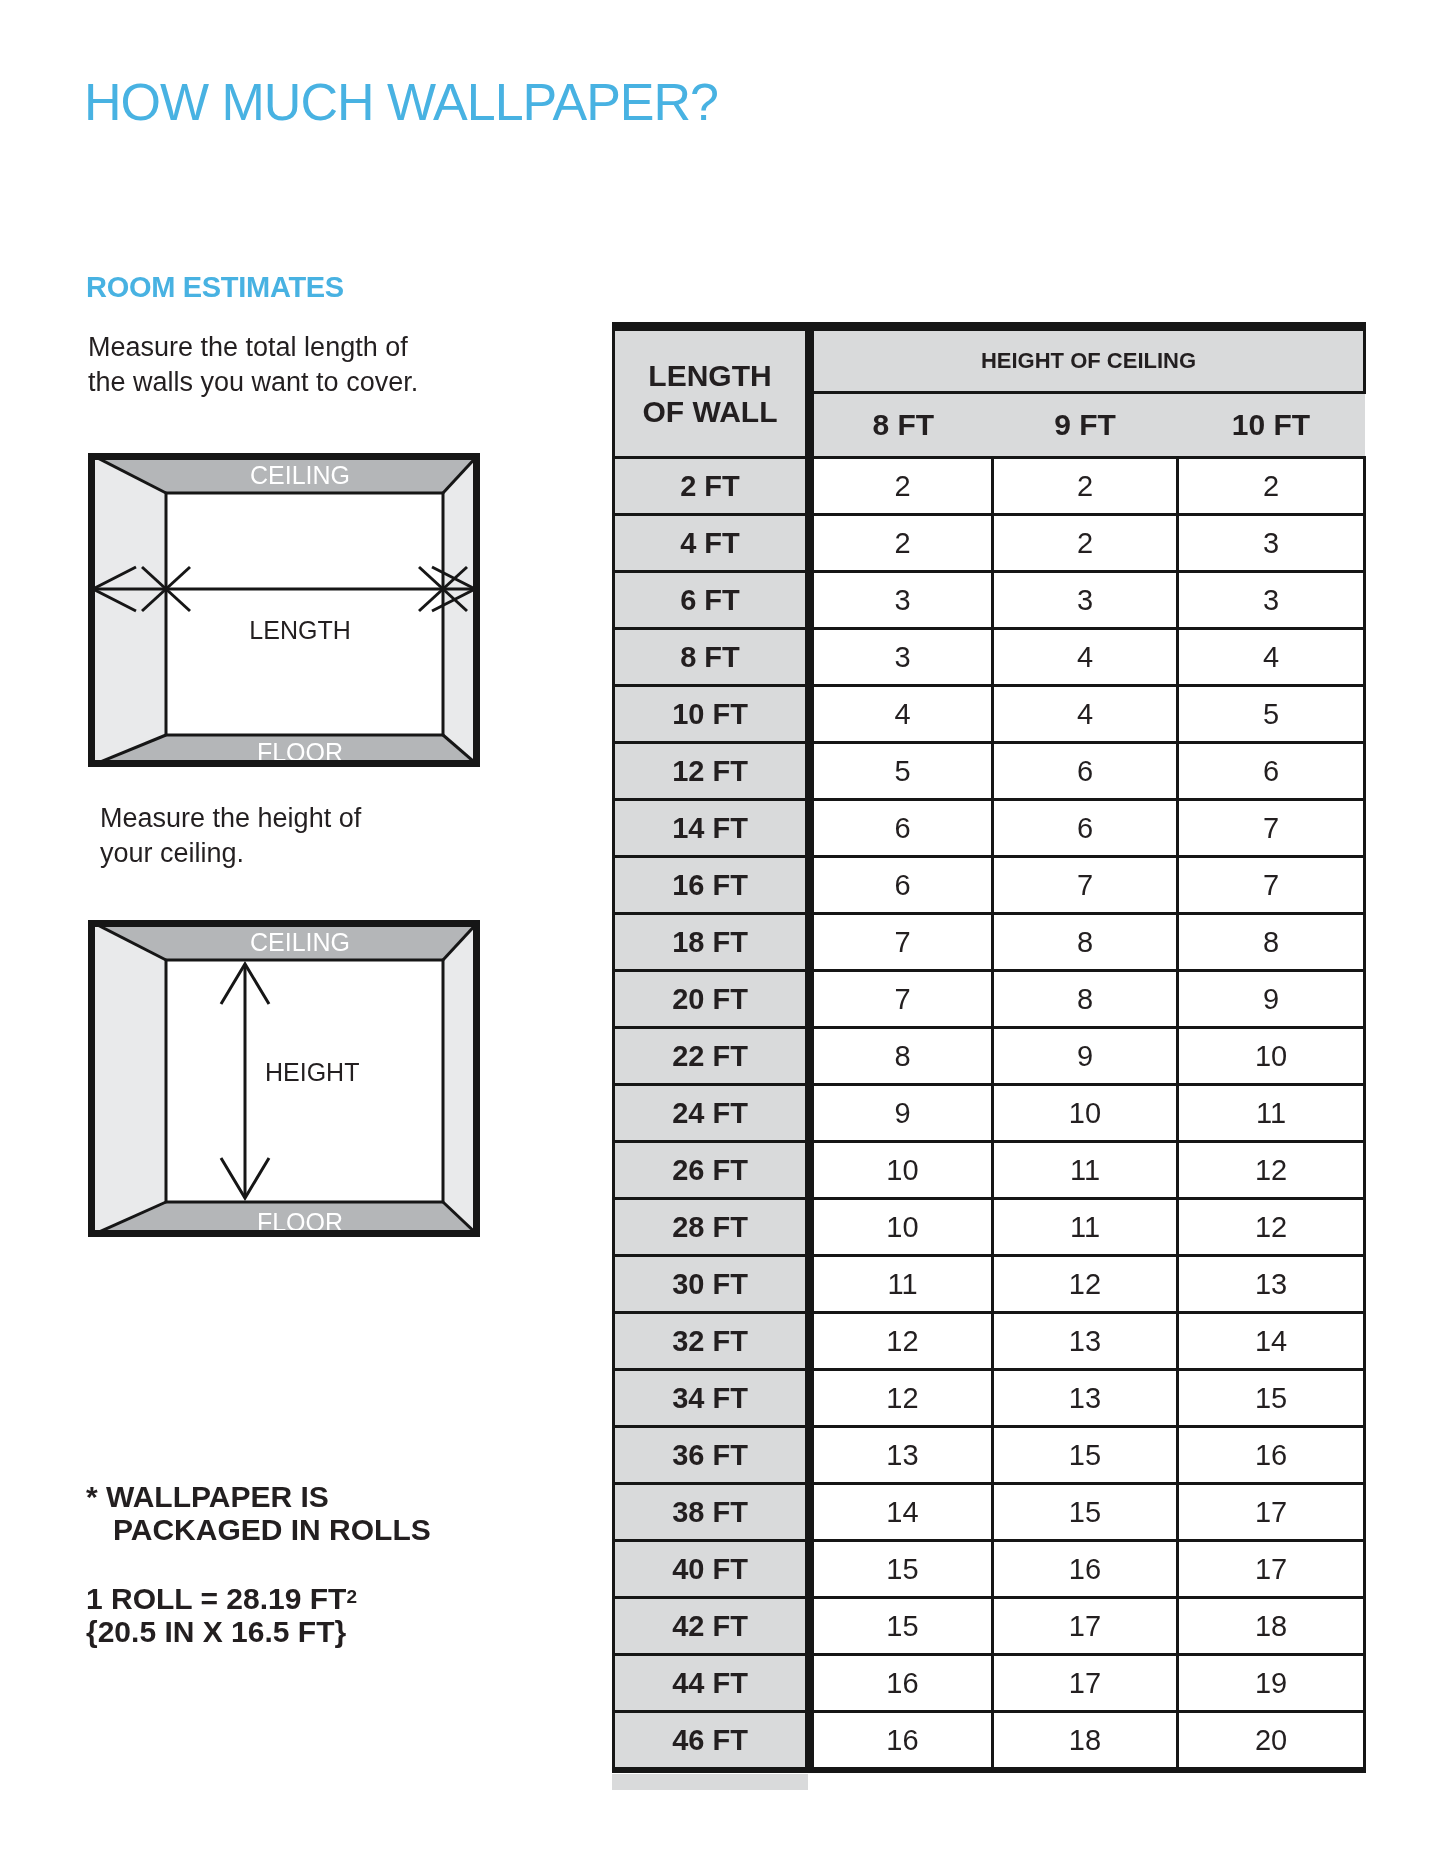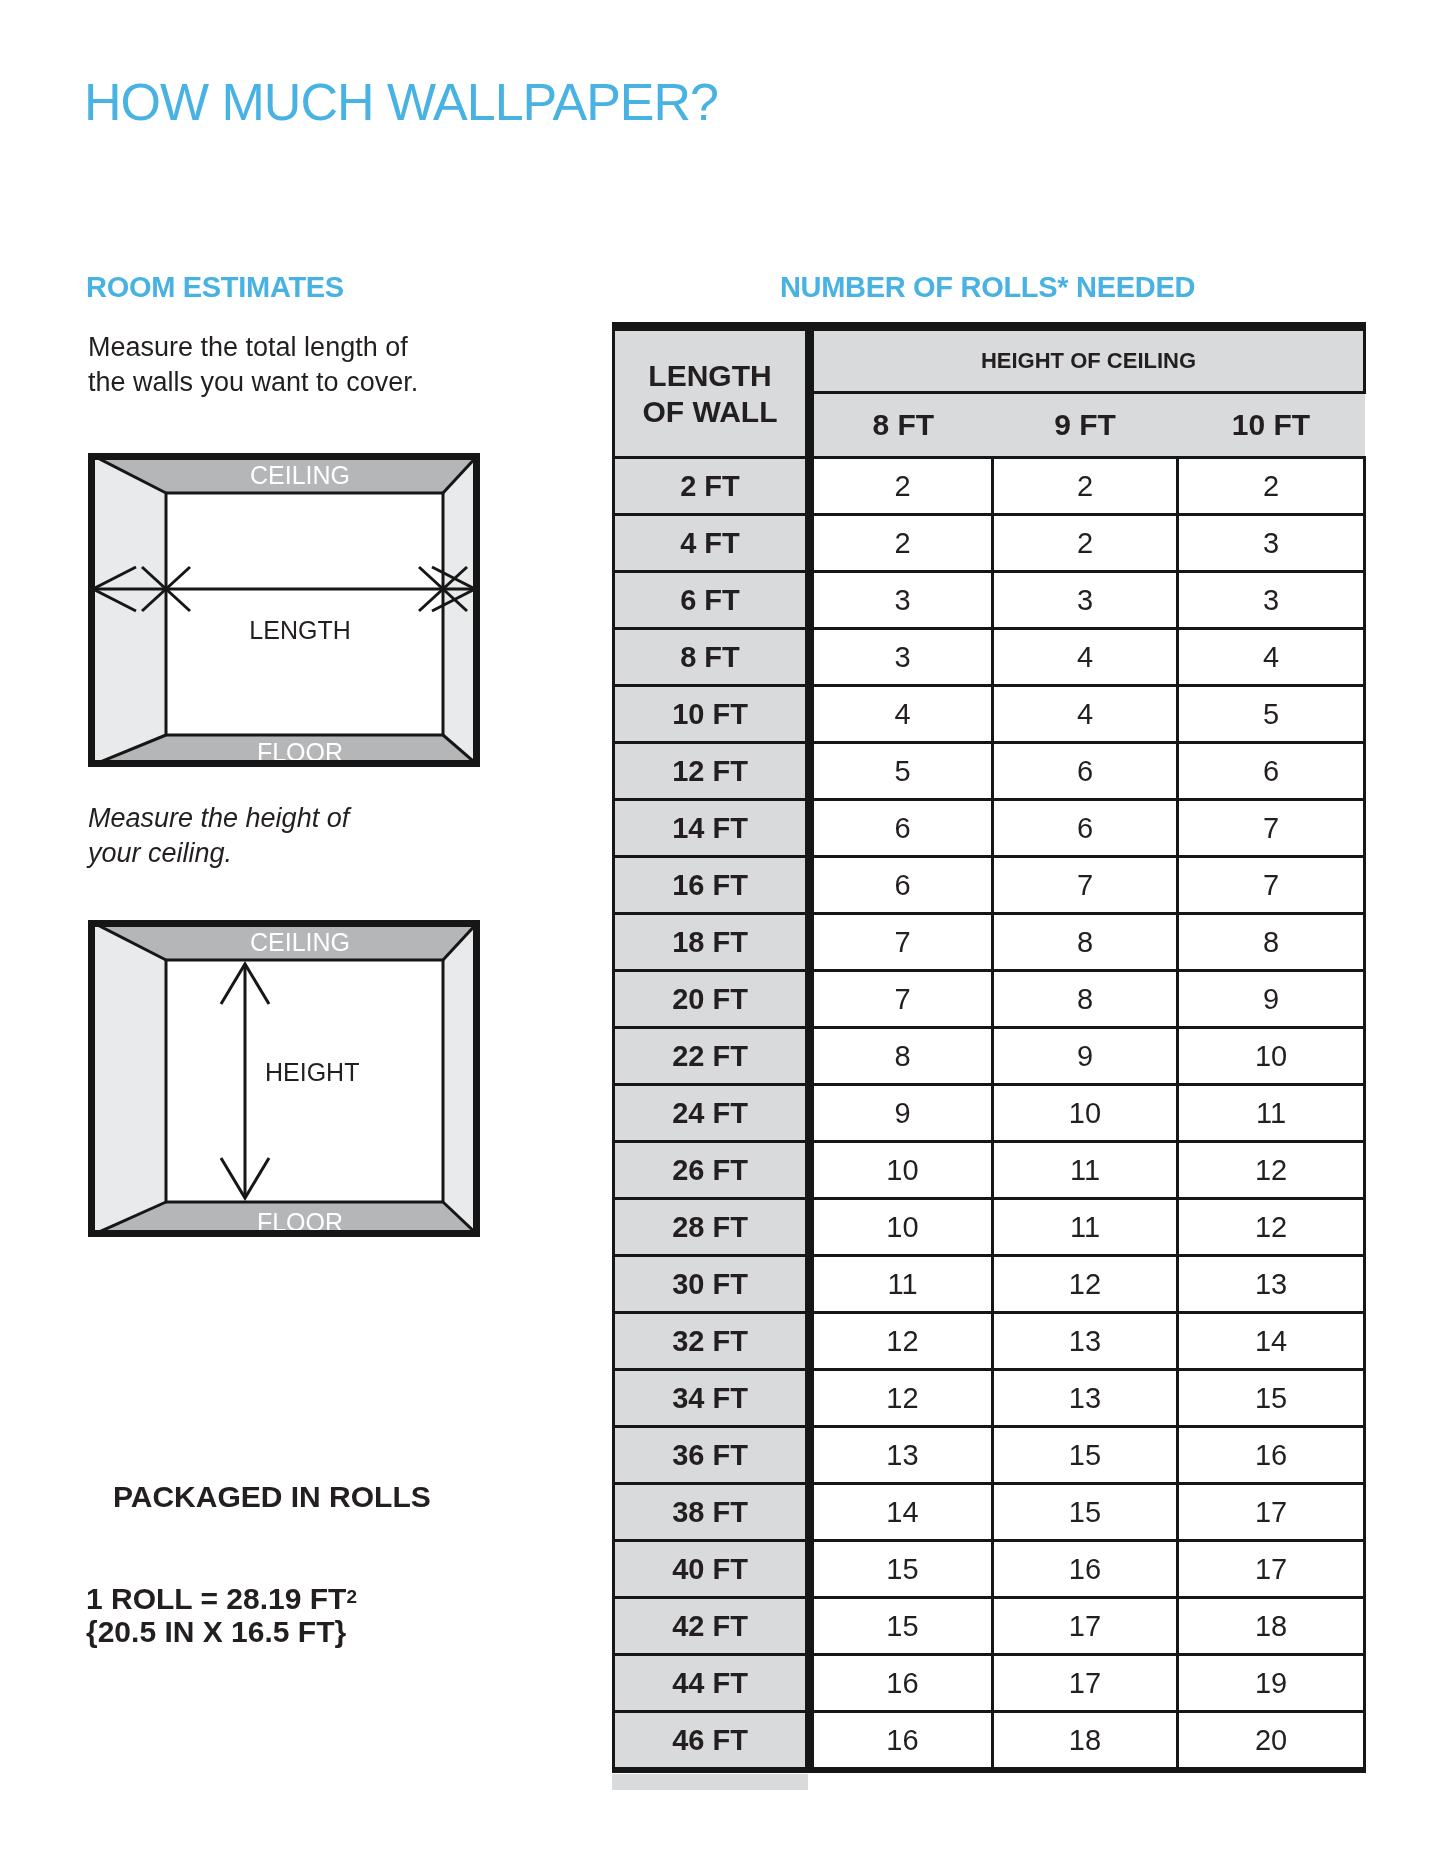--- a/index.html
+++ b/index.html
@@ -81,21 +81,21 @@
       <line x1="54" y1="114" x2="102" y2="158"></line>
       <line x1="54" y1="158" x2="102" y2="114"></line>
       <line x1="331" y1="114" x2="379" y2="158"></line>
       <line x1="331" y1="158" x2="379" y2="114"></line>
       <polyline points="344,114 387,136 344,158"></polyline>
     </g>
     <text x="212" y="186" text-anchor="middle" class="diag-label-dark">LENGTH</text>
     <rect x="3.5" y="3.5" width="385" height="307" fill="none" stroke="#161616" stroke-width="7"></rect>
   </svg>
 
-  <div class="abs body-text" style="left:88px; top:801px;font-style:italic;">Measure the height of
+  <div class="abs body-text" style="left:100px; top:801px;">Measure the height of
 your ceiling.</div>
 
   <svg class="abs diagram" style="left:88px; top:920px;" width="392" height="317" viewBox="0 0 392 317">
     <rect x="0" y="0" width="392" height="317" fill="#e9eaeb"></rect>
     <polygon points="0,0 392,0 355,40 78,40" fill="#b4b6b8"></polygon>
     <polygon points="0,317 392,317 355,282 78,282" fill="#b4b6b8"></polygon>
     <rect x="78" y="40" width="277" height="242" fill="#ffffff" stroke="#161616" stroke-width="3"></rect>
     <g stroke="#161616" stroke-width="3">
       <line x1="0" y1="0" x2="78" y2="40"></line>
       <line x1="392" y1="0" x2="355" y2="40"></line>
@@ -108,29 +108,29 @@
       <line x1="157" y1="44" x2="157" y2="278"></line>
       <polyline points="133,84 157,44 181,84"></polyline>
       <polyline points="133,238 157,278 181,238"></polyline>
     </g>
     <text x="177" y="161" text-anchor="start" class="diag-label-dark">HEIGHT</text>
     <rect x="3.5" y="3.5" width="385" height="310" fill="none" stroke="#161616" stroke-width="7"></rect>
   </svg>
 
 
   <div class="abs" style="left:86px; top:1480px;">
+    <div class="foot-bold">* WALLPAPER IS</div>
     <div class="foot-bold foot-indent">PACKAGED IN ROLLS</div>
   </div>
 
   <div class="abs" style="left:86px; top:1580px;">
     <div class="foot-bold"><span>1 ROLL = 28.19 FT</span><sup class="sq">2</sup></div>
     <div class="foot-bold">{20.5 IN X 16.5 FT}</div>
   </div>
 
-  <div class="abs section-head table-heading">NUMBER OF ROLLS* NEEDED</div>
 
   <div class="abs gray-tail"></div>
 
   <table class="abs rolls-table" style="left:612px; top:322px;">
     <colgroup>
       <col style="width:196px">
         <col style="width:183px">
         <col style="width:185px">
         <col style="width:187px">
     </colgroup>

